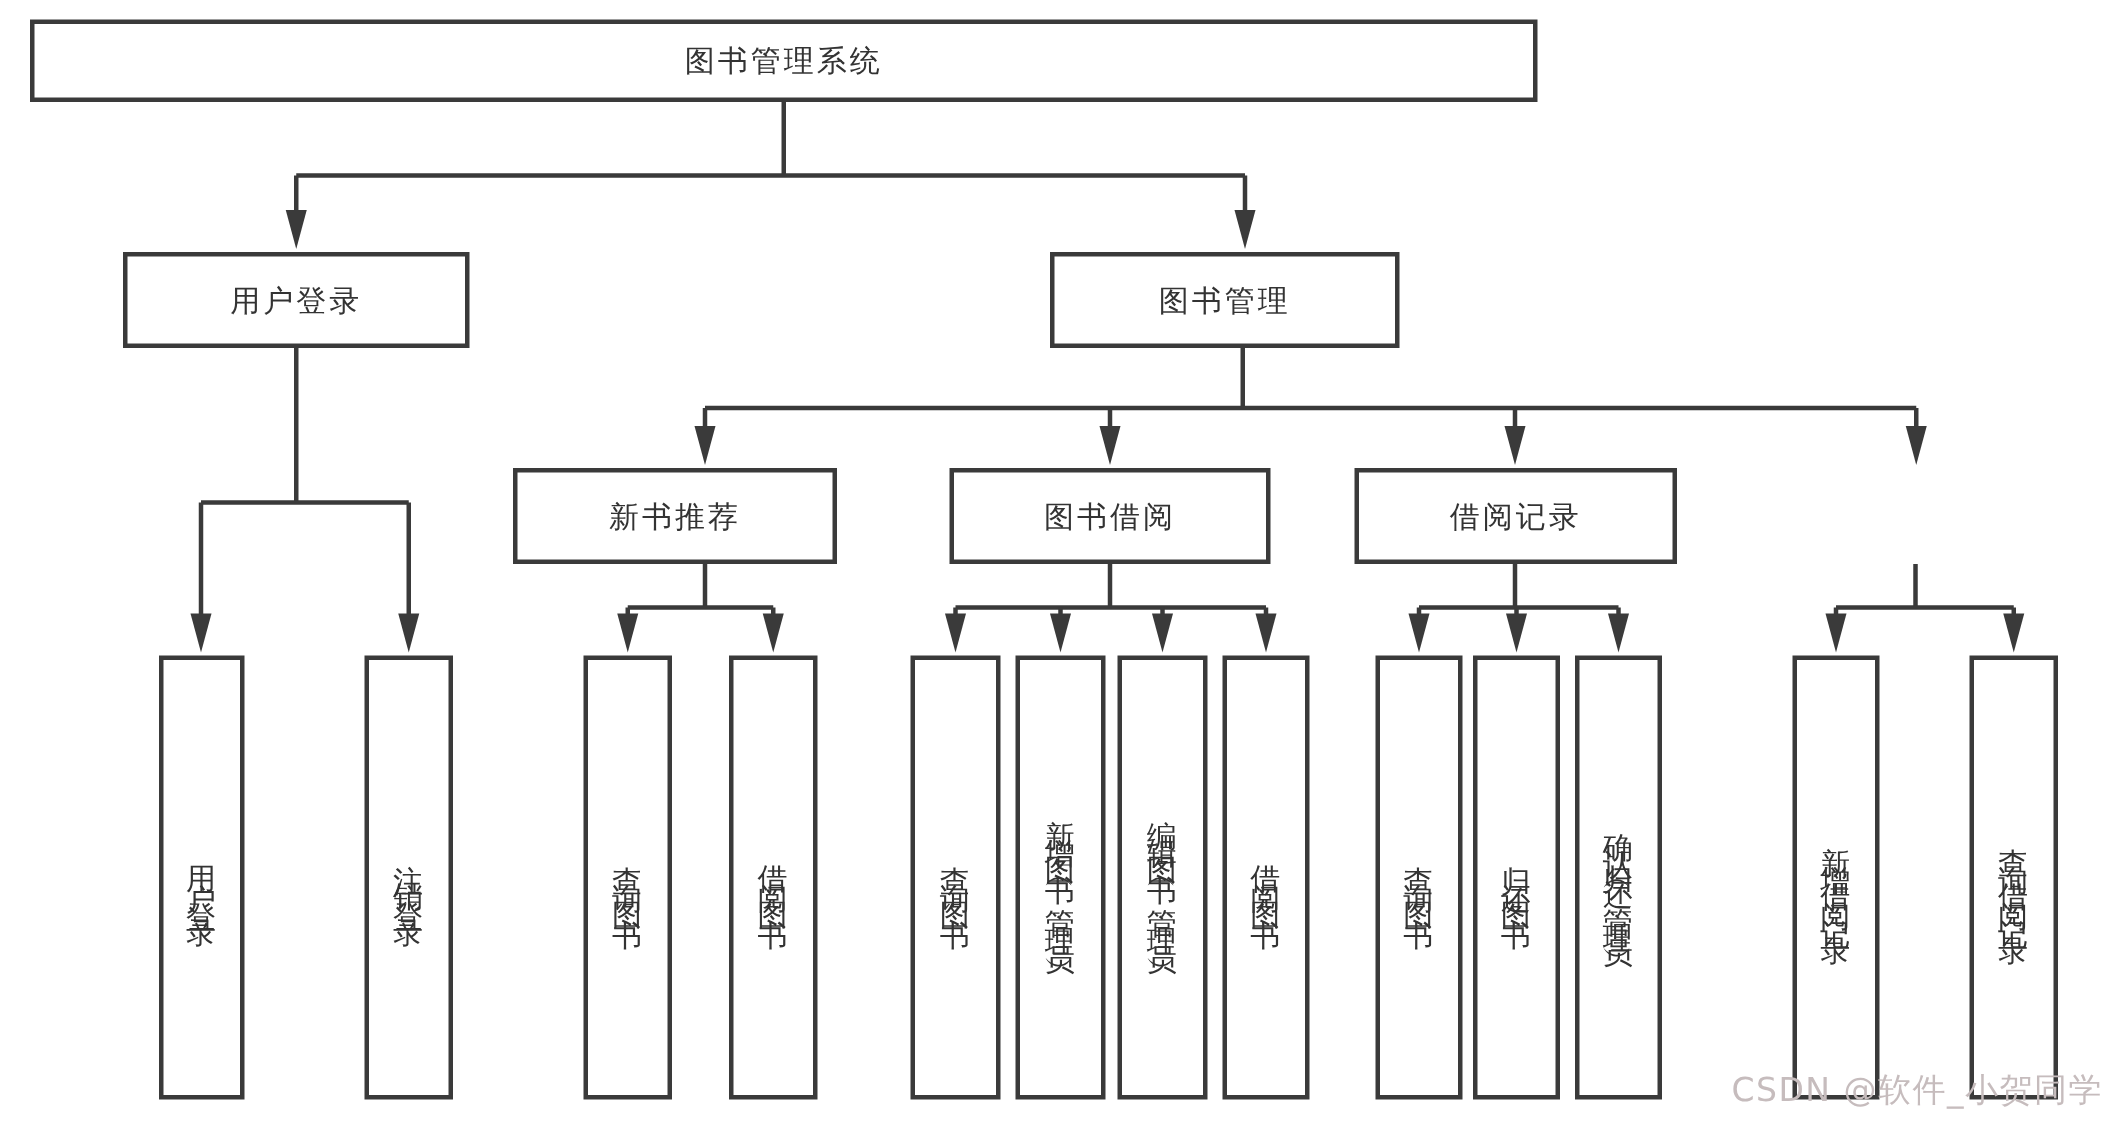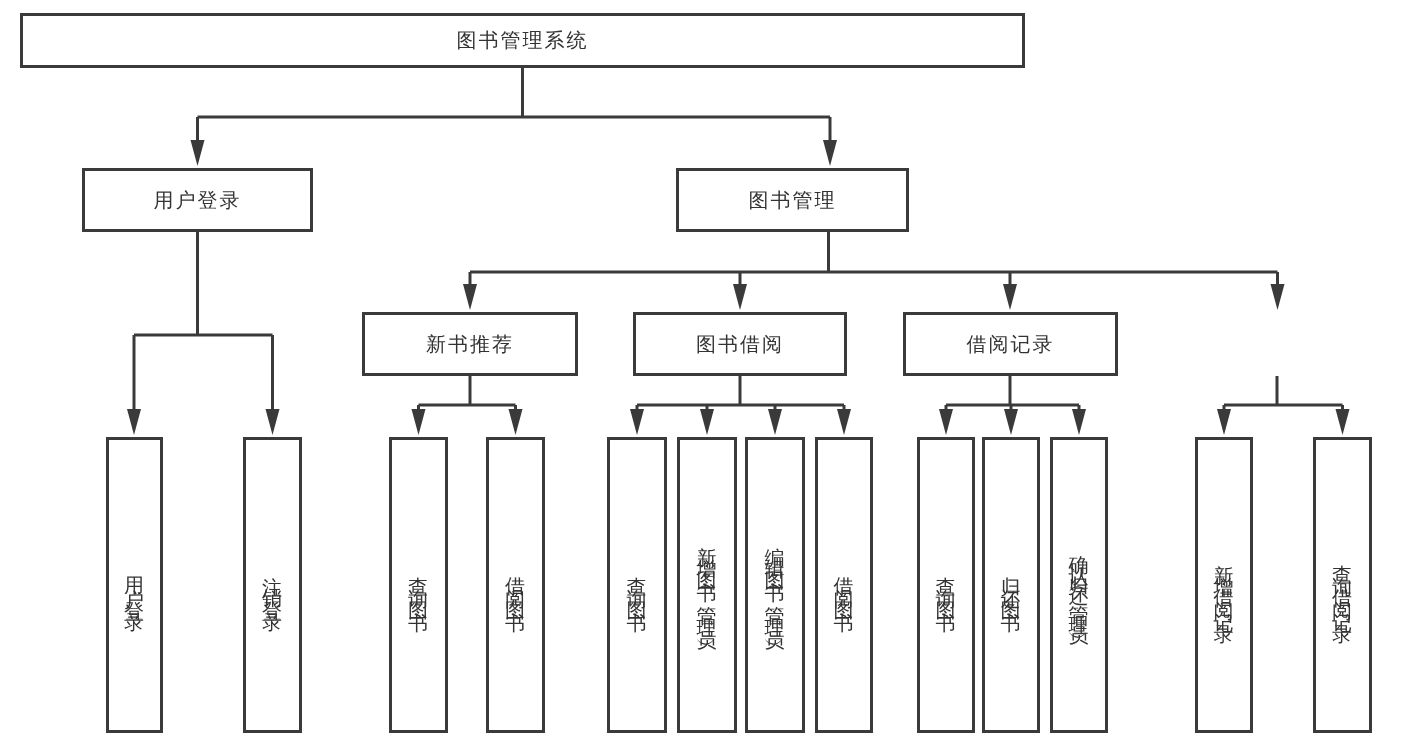--- a/index.html
+++ b/index.html
@@ -15,23 +15,23 @@
   }
   .h-label{font-size:20px;letter-spacing:2px;white-space:nowrap;}
   .v-node span{
     writing-mode:vertical-rl;text-orientation:mixed;
     font-size:20px;letter-spacing:12px;line-height:1;white-space:nowrap;
   }
   
   #n-root{left:20px;top:13px;width:1005px;height:55px;}
   
   #n-user-login{left:82px;top:168px;width:231px;height:64px;}
-  #n-book-mgmt{left:676px;top:168px;width:233px;height:64px;}
+  #n-book-mgmt{left:700px;top:168px;width:233px;height:64px;}
   
-  #n-new-books{left:362px;top:312px;width:216px;height:64px;}
+  #n-new-books{left:342px;top:312px;width:216px;height:64px;}
   #n-book-borrow{left:633px;top:312px;width:214px;height:64px;}
   #n-current-borrow{left:903px;top:312px;width:215px;height:64px;}
   #n-borrow-records{left:1170px;top:312px;width:215px;height:64px;}
   
   .leaf{top:437px;height:296px;}
   #n-leaf-0{left:106px;width:57px;}
   #n-leaf-1{left:243px;width:59px;}
   #n-leaf-2{left:389px;width:59px;}
   #n-leaf-3{left:486px;width:59px;}
   #n-leaf-4{left:607px;width:60px;}
@@ -174,13 +174,14 @@
   <div class="node v-node leaf" id="n-leaf-10">
     <span>确认归还（管理员）</span>
   </div>
   <div class="node v-node leaf" id="n-leaf-11">
     <span>新增借阅记录</span>
   </div>
   <div class="node v-node leaf" id="n-leaf-12">
     <span>查询借阅记录</span>
   </div>
 
+  <div id="watermark">CSDN @软件_小贺同学</div>
 </div>
 
 </body></html>

